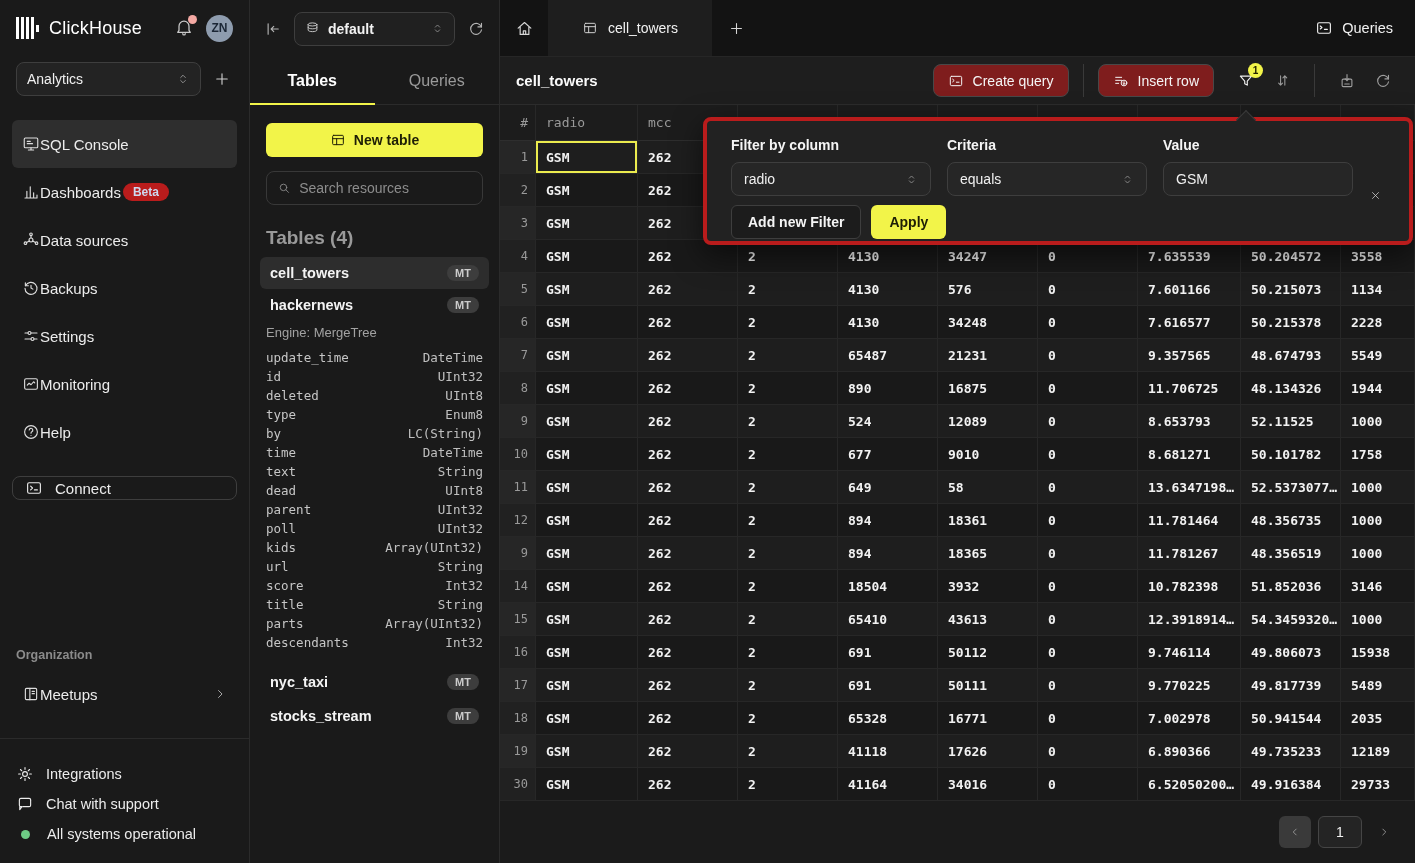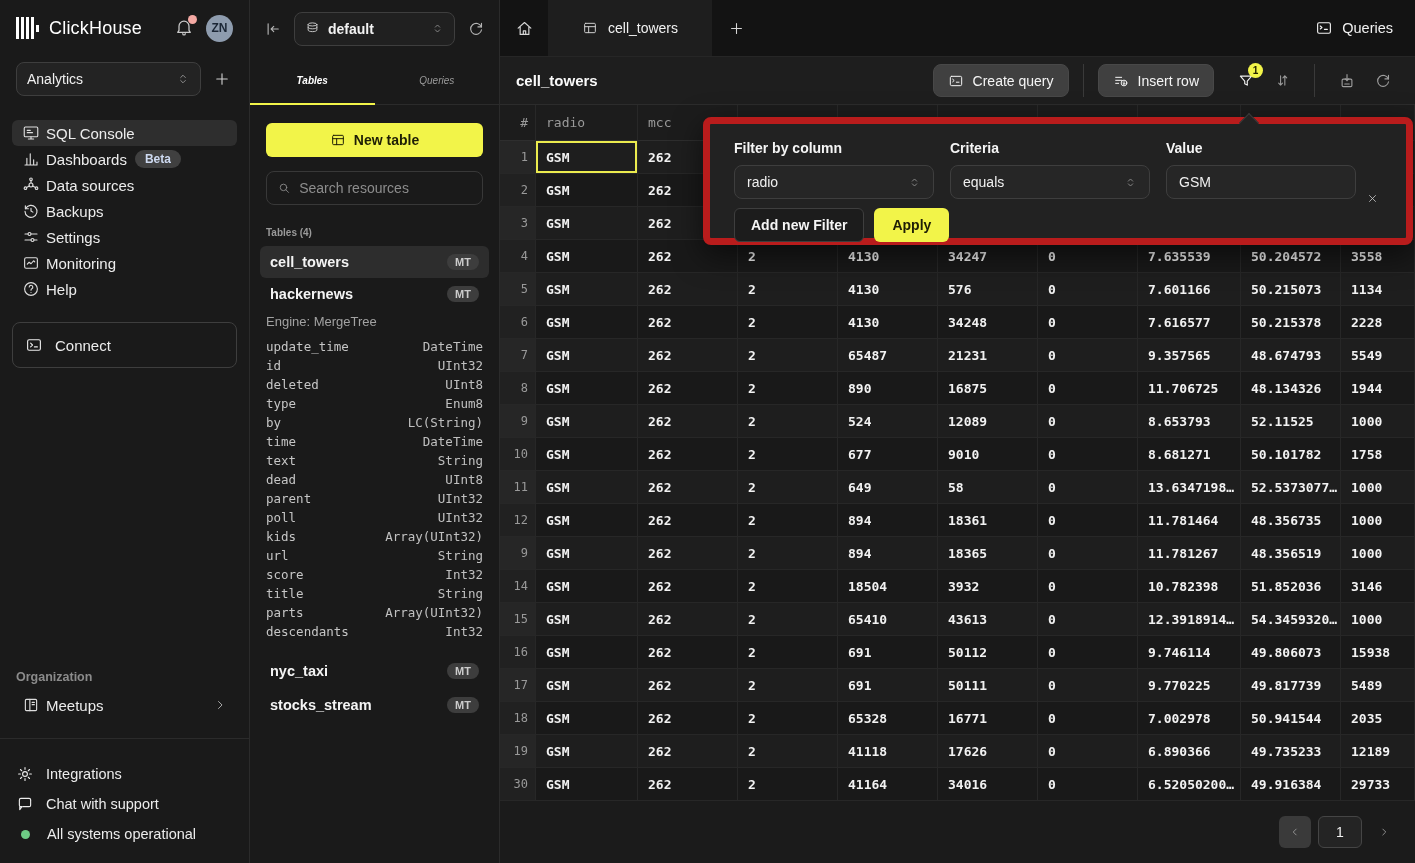--- a/index.html
+++ b/index.html
@@ -21,48 +21,48 @@
   .brand { font-size:18px; font-weight:400; color:#fff; letter-spacing:.2px; }
   .logo-spacer { flex:1; }
   .bell-wrap { position:relative; width:22px; height:22px; color:#c9c9c9; }
   .bell-dot { position:absolute; top:-2px; right:-1px; width:9px; height:9px; border-radius:50%; background:#f4a9a3; }
   .avatar { width:27px; height:27px; border-radius:50%; background:#8e9cae; color:#1b2635; font-size:12px; font-weight:700; display:flex; align-items:center; justify-content:center; }
   .workspace-row { display:flex; align-items:center; gap:10px; padding:6px 16px 10px; }
   .ws-select { flex:1; height:34px; background:#232323; border:1px solid #3e3e3e; border-radius:8px; display:flex; align-items:center; padding:0 10px; gap:19px; }
   .ws-select span { flex:1; font-size:14px; color:#f0f0f0; }
   .plus-btn { width:22px; height:22px; color:#cfcfcf; display:flex; align-items:center; justify-content:center; }
   .nav { margin:14px 12px 0; }
-  .nav-item { height:26px; display:flex; align-items:center; gap:6px; padding:0 10px; border-radius:6px; color:#ececec; font-size:15px; cursor:default; }
+  .nav-item { height:48px; display:flex; align-items:center; gap:0; padding:0 10px; border-radius:6px; color:#ececec; font-size:15px; cursor:default; }
   .nav-item.active { background:#2e2e2e; }
   .nav-item .nicon { width:18px; height:18px; color:#dedede; flex:none; }
-  .badge-beta { margin-left:2px; background:#404040; color:#cdd9f0; font-size:12px; font-weight:600; padding:2px 10px; border-radius:10px;text-align:right; }
-  .connect-btn { margin:20px 12px 0; height:46px; border:1px solid #3e3e3e; border-radius:8px; display:flex; align-items:center; gap:12px; padding:0 12px; font-size:15px; color:#ececec; }
+  .badge-beta { margin-left:2px; background:#b91c1c; color:#cdd9f0; font-size:12px; font-weight:600; padding:2px 10px; border-radius:10px;text-align:right; }
+  .connect-btn { margin:20px 12px 0; height:24px; border:1px solid #3e3e3e; border-radius:8px; display:flex; align-items:center; gap:12px; padding:0 12px; font-size:15px; color:#ececec; }
   .sb-spacer { flex:1; }
   .org-label { margin:0 16px 8px; font-size:12.5px; font-weight:700; color:#8b8b8b; }
   .divider-h { height:1px; background:#2b2b2b; margin-top:20px; }
   .sb-footer { padding:20px 16px 14px; }
   .sb-footer .f-item { height:30px; display:flex; align-items:center; gap:12px; font-size:14.5px; color:#ececec; }
   .green-dot { width:9px; height:9px; border-radius:50%; background:#6ecb85; margin:0 5px; }
 
   
   .explorer { width:250px; flex:none; background:#1a1a1a; border-right:1px solid #2b2b2b; display:flex; flex-direction:column; }
   .ex-topbar { height:57px; flex:none; display:flex; align-items:center; gap:12px; padding:0 14px; }
   .ex-topbar .tool { color:#b5b5b5; }
   .db-select { flex:1; height:34px; border:1px solid #3e3e3e; background:#202020; border-radius:8px; display:flex; align-items:center; gap:8px; padding:0 10px; }
   .db-select span { flex:1; font-size:14px; font-weight:600; color:#f2f2f2; }
   .ex-tabs { height:48px; flex:none; display:flex; border-bottom:1px solid #2b2b2b; }
-  .ex-tab { width:50%; display:flex; align-items:center; justify-content:center; font-size:10px; color:#9a9a9a; position:relative;font-style:italic; }
+  .ex-tab { width:50%; display:flex; align-items:center; justify-content:center; font-size:16px; color:#9a9a9a; position:relative; }
   .ex-tab.active { color:#fff; font-weight:600; }
   .ex-tab.active::after { content:""; position:absolute; left:0; right:0; bottom:-1px; height:2px; background:#f2f449; }
   .ex-body { padding:18px 16px 0; overflow:hidden; }
   .new-table-btn { height:34px; border-radius:6px; background:#f2f449; color:#1e1e05; font-size:14px; font-weight:700; display:flex; align-items:center; justify-content:center; gap:8px; }
   .search-box { margin-top:14px; height:34px; border:1px solid #383838; border-radius:8px; display:flex; align-items:center; gap:8px; padding:0 10px; color:#8d8d8d; }
   .search-box input { background:transparent; border:0; outline:0; color:#8b5cf6; font-size:14px; width:100%; font-family:"Liberation Sans",sans-serif; }
   .search-box input::placeholder { color:#8d8d8d; }
-  .section-label { margin:22px 0 8px; font-size:10px; font-weight:700; color:#9a9a9a; }
+  .section-label { margin:22px 0 8px; font-size:19px; font-weight:700; color:#9a9a9a; }
   .tbl-item { height:32px; margin:0 -6px; padding:0 10px; border-radius:6px; display:flex; align-items:center; justify-content:space-between; }
   .tbl-item.active { background:#2d2d2d; }
   .tbl-item .tname { font-size:14.5px; font-weight:600; color:#f4f4f4; }
   .mt-badge { background:#3d3d3d; color:#cccccc; font-size:11px; font-weight:700; border-radius:9px; padding:2px 8px; }
   .engine-line { margin:4px 0 8px; font-size:13px; color:#a2a2a2; }
   .schema-row { height:19px; display:flex; justify-content:space-between; align-items:center; font-size:12.5px; color:#c6c6c6; }
   .schema-row .stype { color:#c0c0c0;text-align:right; }
   .gap14 { height:14px; }
 
   
@@ -70,21 +70,21 @@
   .m-tabbar { height:57px; flex:none; background:#131313; display:flex; align-items:stretch; border-bottom:1px solid #262626; }
   .home-btn { width:48px; display:flex; align-items:center; justify-content:center; color:#d5d5d5; }
   .m-tab { width:164px; background:#1e1e1e; display:flex; align-items:center; justify-content:center; gap:10px; font-size:14px; color:#f2f2f2; }
   .m-tab .ticon { color:#cfcfcf; }
   .tab-plus { width:48px; display:flex; align-items:center; justify-content:center; color:#d5d5d5; }
   .m-tab-spacer { flex:1; }
   .queries-btn { display:flex; align-items:center; gap:9px; margin-right:22px; font-size:14.5px; color:#f2f2f2; }
   .m-titlebar { height:48px; flex:none; background:#1e1e1e; border-bottom:1px solid #2c2c2c; display:flex; align-items:center; padding:0 14px 0 16px; }
   .m-title { font-size:15px; font-weight:700; color:#fafafa; }
   .t-spacer { flex:1; }
-  .tb-btn { height:33px; border:1px solid #484848; background:#404040; border-radius:8px; display:flex; align-items:center; gap:9px; padding:0 14px; font-size:14px; color:#f5f5f5; }
+  .tb-btn { height:33px; border:1px solid #484848; background:#7f1d1d; border-radius:8px; display:flex; align-items:center; gap:9px; padding:0 14px; font-size:14px; color:#f5f5f5; }
   .vdiv { width:1px; height:33px; background:#3a3a3a; margin:0 14px; }
   .icon-btn { width:36px; height:36px; display:flex; align-items:center; justify-content:center; color:#9d9d9d; position:relative; }
   .icon-btn.white { color:#f0f0f0; }
   .f-badge { position:absolute; top:0px; right:1px; width:15px; height:15px; border-radius:50%; background:#f2f449; color:#222200; font-size:10px; font-weight:700; display:flex; align-items:center; justify-content:center; }
 
   
   .grid-row { display:grid; grid-template-columns:36px 102px 100px 100px 100px 100px 100px 103px 100px minmax(0,1fr); }
   .thead { height:36px; flex:none; background:#1c1c1c; }
   .thead .hcell { display:flex; align-items:center; padding-left:10px; font-size:13px; color:#9a9a9a; border-right:1px solid #282828; border-bottom:1px solid #2e2e2e; font-family:"DejaVu Sans Mono",monospace; white-space:nowrap; overflow:hidden; }
   .thead .hcell:first-child { justify-content:flex-end; padding:0 7px 0 0; }
@@ -95,21 +95,21 @@
   .cell.num { justify-content:flex-end; padding:0 7px 0 0; font-size:12px; font-weight:400; color:#9a9a9a; }
   .trow:nth-child(odd) .cell.num { background:#262626; }
   .trow:nth-child(even) .cell.num { background:#212121; }
   .cell.sel { box-shadow:inset 0 0 0 2px #ebeb4e; }
   .m-footer { flex:1; background:#1b1b1b; display:flex; align-items:center; justify-content:flex-end; gap:7px; padding-right:16px; }
   .pg-prev { width:32px; height:32px; border-radius:6px; background:#3a3a3a; color:#9a9a9a; display:flex; align-items:center; justify-content:center; }
   .pg-page { min-width:44px; height:32px; border-radius:6px; border:1px solid #454545; background:#242424; color:#f2f2f2; font-size:14px; display:flex; align-items:center; justify-content:center; }
   .pg-next { width:30px; height:32px; color:#9a9a9a; display:flex; align-items:center; justify-content:center; }
 
   
-  .popover { position:absolute; left:203px; top:117px; right:2px; height:128px; background:#222222; border:7px solid #b91c1c; border-radius:8px; box-shadow:0 10px 30px rgba(0,0,0,.55); z-index:5; padding:16px 24px; }
+  .popover { position:absolute; left:203px; top:117px; right:2px; height:128px; background:#222222; border:4px solid #b91c1c; border-radius:8px; box-shadow:0 10px 30px rgba(0,0,0,.55); z-index:5; padding:16px 24px; }
   .pop-caret { position:absolute; top:-8px; left:532px; width:14px; height:14px; background:#222222; border-left:1px solid #3a3a3a; border-top:1px solid #3a3a3a; transform:rotate(45deg); }
   .pop-fields { display:flex; gap:16px; }
   .fgroup label { display:block; font-size:14px; font-weight:700; color:#f5f5f5; margin-bottom:9px; }
   .f-select { width:200px; height:34px; background:#262626; border:1px solid #3e3e3e; border-radius:8px; display:flex; align-items:center; padding:0 12px; gap:8px; }
   .f-select span { flex:1; font-size:14px; color:#f0f0f0; }
   .f-input { width:190px; height:34px; background:#262626; border:1px solid #3e3e3e; border-radius:8px; display:flex; align-items:center; padding:0 12px; }
   .f-input input { width:100%; background:transparent; border:0; outline:0; color:#f0f0f0; font-size:14px; font-family:"Liberation Sans",sans-serif; }
   .pop-close { position:absolute; right:22px; top:62px; width:24px; height:24px; color:#c9c9c9; display:flex; align-items:center; justify-content:center; }
   .pop-actions { margin-top:9px; display:flex; gap:10px; }
   .add-filter-btn { height:34px; padding:0 16px; border-radius:6px; border:1px solid #3e3e3e; background:#1c1c1c; color:#f5f5f5; font-size:14px; font-weight:600; display:flex; align-items:center; }

